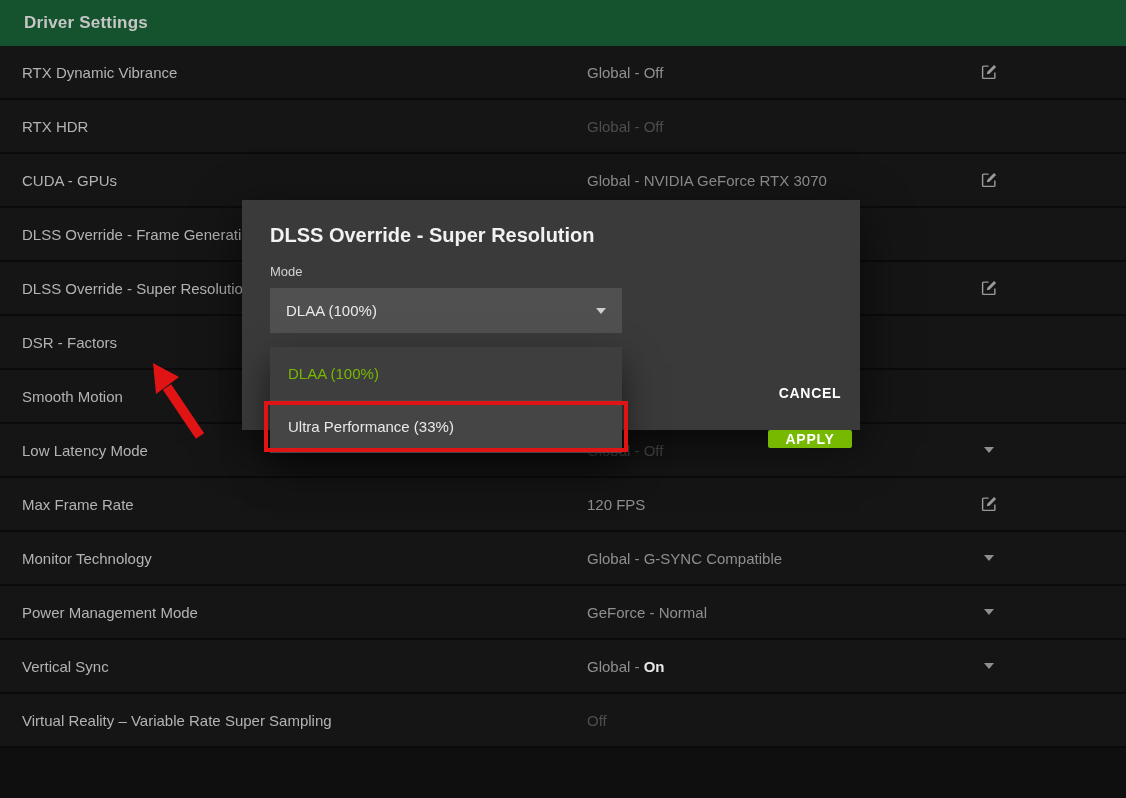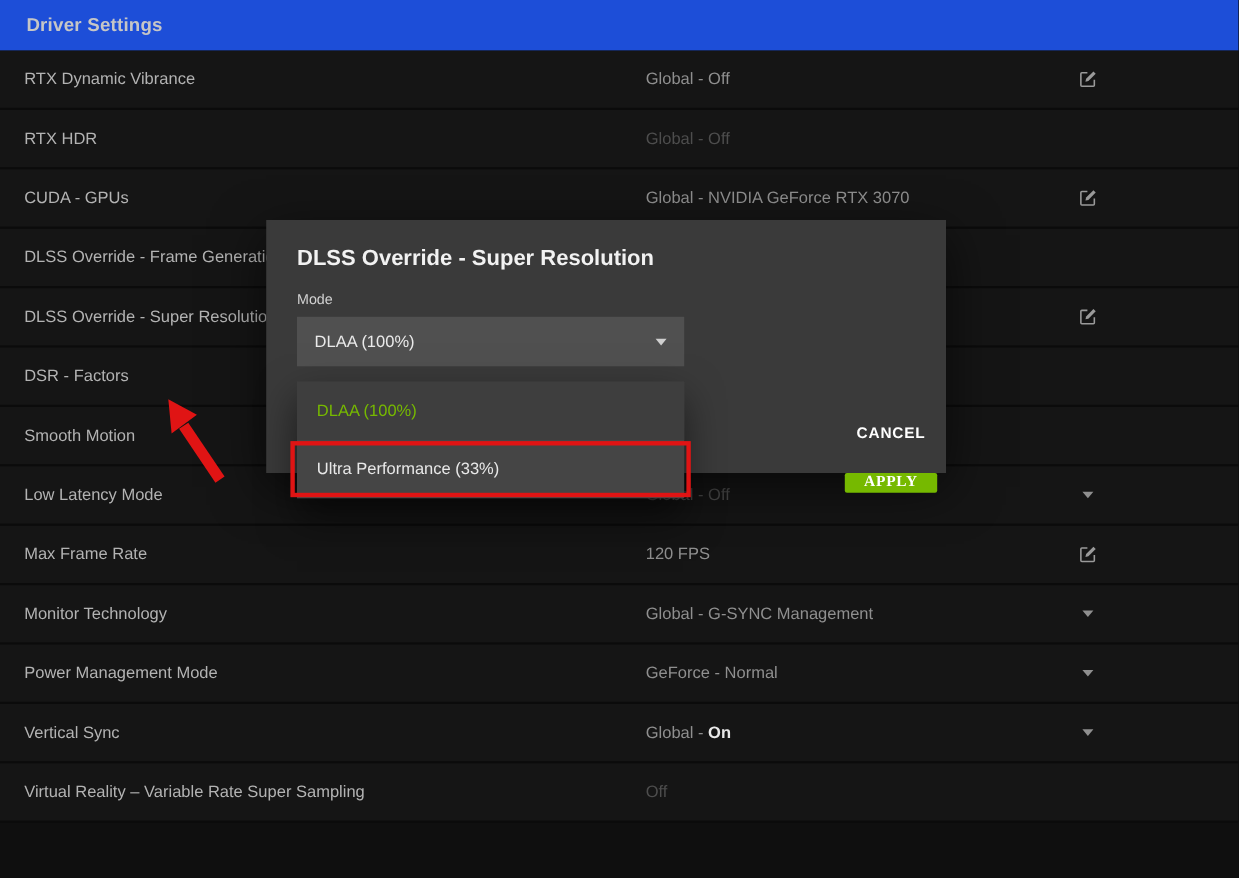--- a/index.html
+++ b/index.html
@@ -7,21 +7,21 @@
     margin: 0; padding: 0;
     width: 1126px; height: 798px;
     overflow: hidden;
     background: #0f0f0f;
     font-family: "Liberation Sans", sans-serif;
   }
   .stage { position: relative; width: 1126px; height: 798px; }
 
   
   .header {
-    height: 46px; background: #1d4ed8;
+    height: 46px; background: #14532d;
     display: flex; align-items: center;
     padding: 0 24px;
   }
   .header .title {
     font-size: 17px; font-weight: bold; color: #c6c6c6; letter-spacing: .2px;
   }
 
   
   .row {
     position: relative; height: 54px;
@@ -81,21 +81,21 @@
   }
   .btn-cancel {
     background: none; border: none; cursor: pointer;
     color: #ffffff; font-weight: bold; font-size: 14px; letter-spacing: .7px;
     font-family: "Liberation Sans", sans-serif;
   }
   .btn-apply {
     width: 84px; height: 37px; border: none; border-radius: 2px; cursor: pointer;
     background: var(--accent, #76b900);
     color: #ffffff; font-weight: bold; font-size: 14px; letter-spacing: .7px;
-    font-family: Liberation Serif, serif;
+    font-family: Liberation Sans, sans-serif;
   }
 
   
   .dd-popup {
     position: absolute; left: 270px; top: 347px; width: 352px;
     background: #454545; z-index: 20;
     box-shadow: 0 16px 34px rgba(0,0,0,.55);
   }
   .dd-option {
     height: 53px; display: flex; align-items: center;
@@ -182,21 +182,21 @@
         <span class="value">120 FPS</span>
         <span class="control">
           <svg width="18" height="18" viewBox="0 0 20 20" fill="none">
             <path d="M16.5 10.5v5.6a1 1 0 0 1-1 1H3.9a1 1 0 0 1-1-1V4.5a1 1 0 0 1 1-1H9.5" stroke="#9a9a9a" stroke-width="1.6"></path>
             <path d="M8.2 9.6 15.6 2.2l2.3 2.3-7.4 7.4-3 .7z" fill="#9a9a9a"></path>
           </svg>
         </span>
       </div>
       <div class="row">
         <span class="label">Monitor Technology</span>
-        <span class="value">Global - G-SYNC Management</span>
+        <span class="value">Global - G-SYNC Compatible</span>
         <span class="control">
           <span class="chevron"></span>
         </span>
       </div>
       <div class="row">
         <span class="label">Power Management Mode</span>
         <span class="value">GeForce - Normal</span>
         <span class="control">
           <span class="chevron"></span>
         </span>

